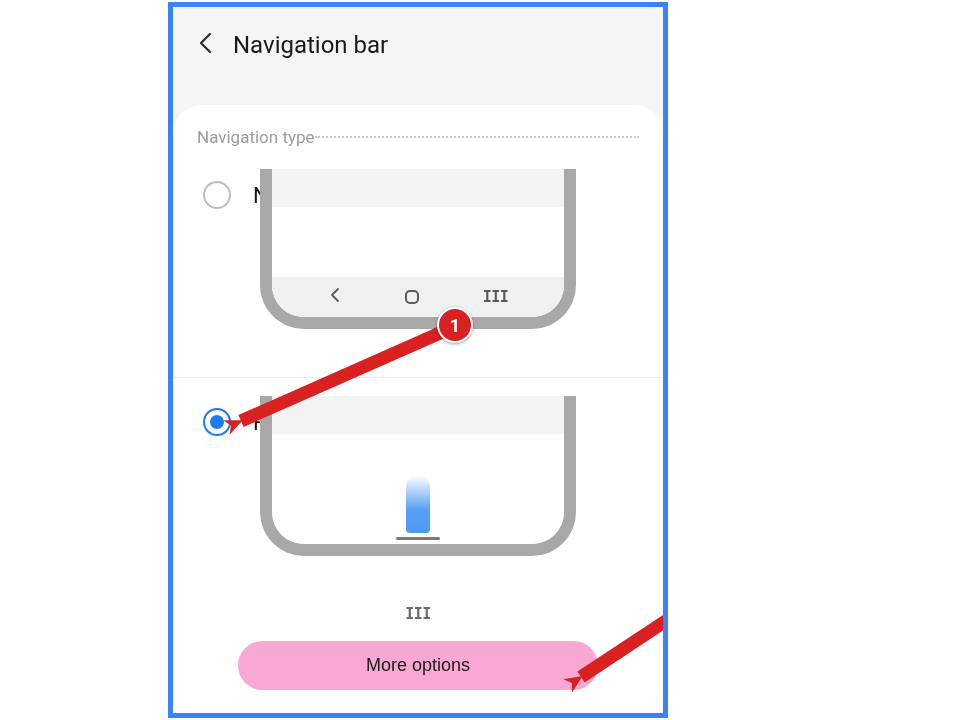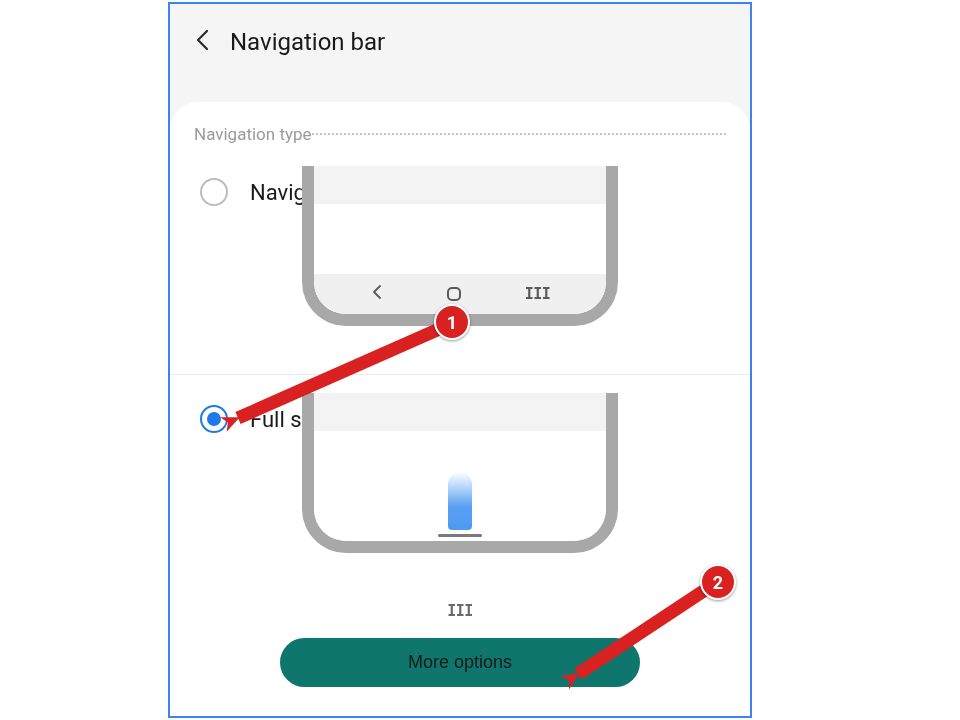--- a/index.html
+++ b/index.html
@@ -3,23 +3,23 @@
 <meta charset="utf-8">
 <style>
   * { box-sizing: border-box; margin: 0; padding: 0; }
   html, body { width: 960px; height: 720px; font-family: -apple-system, "Segoe UI", Roboto, Arial, sans-serif; }
   body { background: #fff; position: relative; }
 
   .frame {
     position: absolute;
     left: 168px;
     top: 2px;
-    width: 584px;
+    width: 500px;
     height: 716px;
-    border: 2px solid #3b82f6;
+    border: 5px solid #3b82f6;
     background: #fff;
     overflow: hidden;
   }
 
   
   .header {
     height: 76px;
     background: #f5f5f5;
     display: flex;
     align-items: center;
@@ -149,21 +149,21 @@
     margin: 8px 0 18px 0;
   }
   .gesture-recents span { letter-spacing: -0.5px; font-weight: 600; font-family: monospace; font-size: 15px; color: #6a6a6a; }
 
   .more-btn {
     display: block;
     margin: 0 auto;
     width: 360px;
     padding: 14px 0;
     text-align: center;
-    background: #0f766e;
+    background: #f9a8d4;
     border: none;
     border-radius: 28px;
     font-size: 18px;
     color: #1a1a1a;
     font-weight: 500;
   }
 
   
   .overlay {
     position: absolute;

